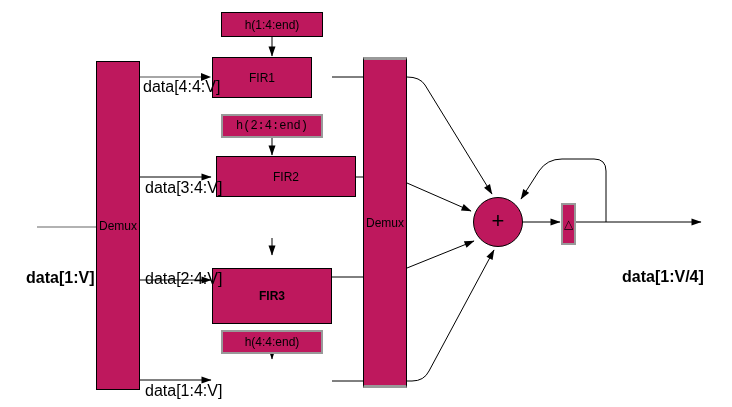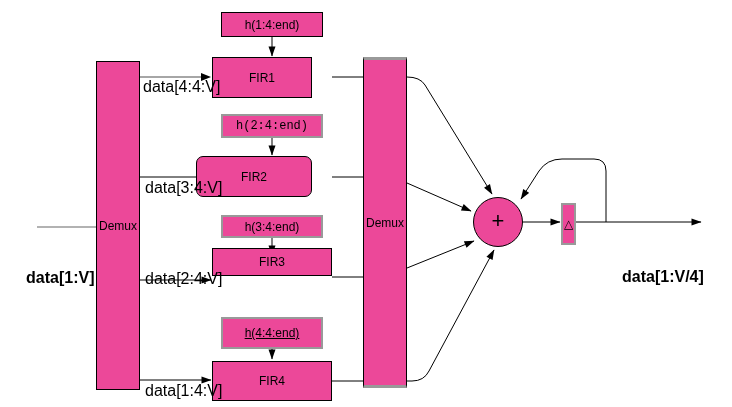--- a/index.html
+++ b/index.html
@@ -2,35 +2,35 @@
 <html><head>
 <meta charset="utf-8">
 <style>
   html,body{margin:0;padding:0;background:#ffffff;}
   .canvas{
     position:relative;width:732px;height:407px;background:#ffffff;overflow:hidden;
     font-family:"Liberation Sans", sans-serif;color:#000;
   }
   .canvas svg{position:absolute;left:0;top:0;}
   .block{
-    position:absolute;box-sizing:border-box;background:#ec4899;border:1px solid #000;
+    position:absolute;box-sizing:border-box;background:#be185d;border:1px solid #000;
     display:flex;align-items:center;justify-content:center;
     font-size:12px;line-height:1;text-align:center;
   }
   .muted{border:2px solid #999;}
   .demux-left{left:96px;top:61px;width:44px;height:329px;}
   .demux-right{left:363px;top:57px;width:44px;height:331px;border-top:3px solid #999;border-bottom:3px solid #999;}
   .fir1{left:212px;top:57px;width:100px;height:41px;}
-  .fir2{left:196px;top:156px;width:116px;height:41px;border-radius:7px;}
-  .fir3{left:212px;top:248px;width:120px;height:28px;}
+  .fir2{left:216px;top:156px;width:140px;height:41px;}
+  .fir3{left:212px;top:268px;width:120px;height:56px;font-weight:bold;}
   .fir4{left:212px;top:361px;width:120px;height:40px;}
   .h1{left:221px;top:12px;width:102px;height:25px;}
   .h2{left:221px;top:114px;width:102px;height:24px;font-family:Liberation Mono, monospace;}
   .h3{left:221px;top:215px;width:102px;height:23px;}
-  .h4{left:221px;top:317px;width:102px;height:32px;text-decoration:underline;}
+  .h4{left:221px;top:330px;width:102px;height:24px;}
   .summer{
     left:473px;top:197px;width:50px;height:50px;border-radius:50%;
     font-size:22px;font-weight:400;padding-bottom:2px;
   }
   .delay{left:561px;top:203px;width:15px;height:42px;border:2px solid #999;font-size:12px;font-family:"DejaVu Sans", sans-serif;}
   .wlabel{position:absolute;font-size:16px;line-height:13px;white-space:nowrap;}
   .bold{font-weight:bold;margin-top:40px;}
   .lbl-in{left:26px;top:231px;}
   .lbl-out{left:622px;top:230px;}
   .lbl-w1{left:143px;top:80px;}
@@ -86,38 +86,32 @@
   <div class="block demux-right">
     <span>Demux</span>
   </div>
 
   <div class="block h1">
     <span>h(1:4:end)</span>
   </div>
   <div class="block muted h2">
     <span>h(2:4:end)</span>
   </div>
-  <div class="block muted h3">
-    <span>h(3:4:end)</span>
-  </div>
   <div class="block muted h4">
     <span>h(4:4:end)</span>
   </div>
 
   <div class="block fir1">
     <span>FIR1</span>
   </div>
   <div class="block fir2">
     <span>FIR2</span>
   </div>
   <div class="block fir3">
     <span>FIR3</span>
-  </div>
-  <div class="block fir4">
-    <span>FIR4</span>
   </div>
 
   <div class="block summer">
     <span>+</span>
   </div>
 
   <div class="block delay">
     <span>△</span>
   </div>
 

